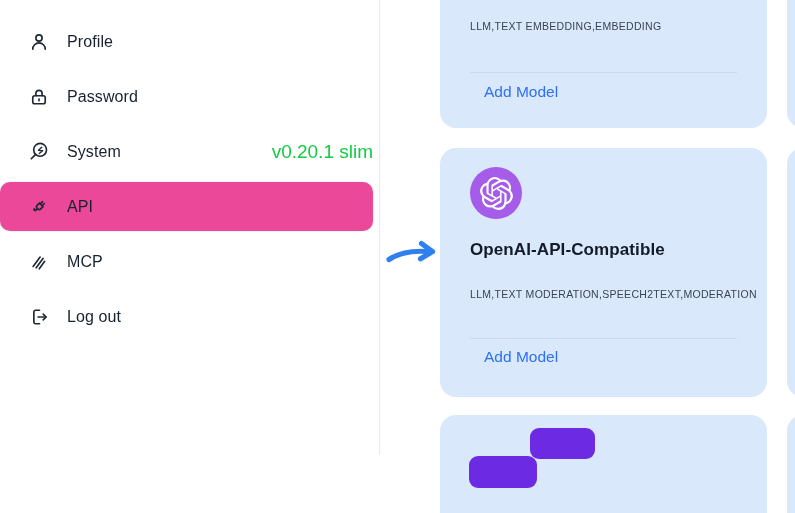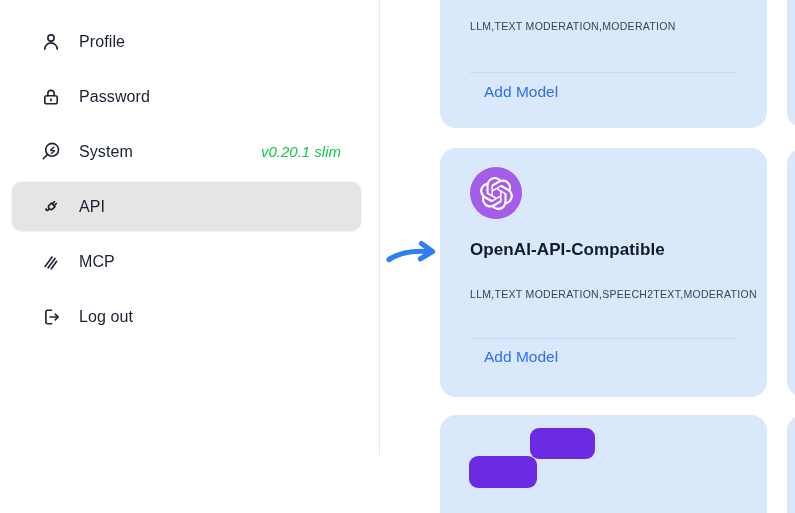--- a/index.html
+++ b/index.html
@@ -5,34 +5,34 @@
   * { margin:0; padding:0; box-sizing:border-box; }
   html,body { width:795px; height:513px; }
   body {
     position:relative; overflow:hidden; background:#ffffff;
     font-family:"Liberation Sans", "DejaVu Sans", sans-serif;
     -webkit-font-smoothing:antialiased;
   }
 
   
   .sidebar { position:absolute; left:0; top:14px; width:373px; }
-  .nav-row { height:55px; padding:3px 12px; }
+  .nav-row { height:55px; padding:3px 0; }
   .nav-link {
     height:100%; width:100%; display:flex; align-items:center;
     padding-left:28px; border-radius:10px; cursor:pointer;
   }
-  .nav-row.subtle .nav-link { background:#e5e5e5; box-shadow:0 0 0 1px #f3f4f6; }
+  .nav-row.subtle .nav-link { background:#ec4899; box-shadow:0 0 0 1px #f3f4f6; }
   .nav-row.active .nav-link { background:#dcebfc; }
   .nav-icon { width:22px; height:22px; display:flex; align-items:center; justify-content:center; flex:0 0 22px; }
   .nav-icon svg { width:22px; height:22px; stroke:#1f2733; stroke-width:1.8; fill:none;
                   stroke-linecap:round; stroke-linejoin:round; }
   .nav-row.active .nav-icon svg { stroke:#2467eb; stroke-width:2; }
   .nav-label { margin-left:17px; font-size:16px; color:#18212f; letter-spacing:.1px; }
   .nav-row.active .nav-label { color:#2467eb; font-weight:500; }
-  .version-badge { margin-left:auto; margin-right:20px; font-size:15px; color:#13cb45;font-style:italic; }
+  .version-badge { margin-left:auto; font-size:19px; color:#13cb45; }
 
   .v-divider { position:absolute; left:379px; top:0; width:1px; height:455px; background:#e7e9ee; }
 
   
   .card { position:absolute; left:440px; width:327px; background:#d9e8fb; border-radius:16px; }
   .card-1 { top:-44px; height:172px; }
   .card-2 { top:148px; height:249px;padding-left:25px; }
   .card-3 { top:415px; height:140px; }
   .card .tags {
     position:absolute; left:30px; font-size:10.5px; letter-spacing:.3px;
@@ -165,21 +165,21 @@
       </div>
     </div>
 
   </aside>
 
   <div class="v-divider"></div>
 
   <main>
 
     <section class="card card-1">
-      <div class="tags">LLM,TEXT MODERATION,MODERATION</div>
+      <div class="tags">LLM,TEXT EMBEDDING,EMBEDDING</div>
       <div class="card-divider"></div>
       <a class="add-model">Add Model</a>
     </section>
 
     <section class="card card-2">
       <div class="logo-circle">
         <svg viewBox="0 0 24 24">
             <path d="M22.2819 9.8211a5.9847 5.9847 0 0 0-.5157-4.9108 6.0462 6.0462 0 0 0-6.5098-2.9A6.0651 6.0651 0 0 0 4.9807 4.1818a5.9847 5.9847 0 0 0-3.9977 2.9 6.0462 6.0462 0 0 0 .7427 7.0966 5.98 5.98 0 0 0 .511 4.9107 6.051 6.051 0 0 0 6.5146 2.9001A5.9847 5.9847 0 0 0 13.2599 24a6.0557 6.0557 0 0 0 5.7718-4.2058 5.9894 5.9894 0 0 0 3.9977-2.9001 6.0557 6.0557 0 0 0-.7475-7.0729zm-9.022 12.6081a4.4755 4.4755 0 0 1-2.8764-1.0408l.1419-.0804 4.7783-2.7582a.7948.7948 0 0 0 .3927-.6813v-6.7369l2.02 1.1686a.071.071 0 0 1 .038.052v5.5826a4.504 4.504 0 0 1-4.4945 4.4944zm-9.6607-4.1254a4.4708 4.4708 0 0 1-.5346-3.0137l.142.0852 4.783 2.7582a.7712.7712 0 0 0 .7806 0l5.8428-3.3685v2.3324a.0804.0804 0 0 1-.0332.0615L9.74 19.9502a4.4992 4.4992 0 0 1-6.1408-1.6464zM2.3408 7.8956a4.485 4.485 0 0 1 2.3655-1.9728V11.6a.7664.7664 0 0 0 .3879.6765l5.8144 3.3543-2.0201 1.1685a.0757.0757 0 0 1-.071 0l-4.8303-2.7865A4.504 4.504 0 0 1 2.3408 7.8956zm16.5963 3.8558L13.1038 8.364 15.1192 7.2a.0757.0757 0 0 1 .071 0l4.8303 2.7913a4.4944 4.4944 0 0 1-.6765 8.1042v-5.6772a.79.79 0 0 0-.407-.667zm2.0107-3.0231l-.142-.0852-4.7735-2.7818a.7759.7759 0 0 0-.7854 0L9.409 9.2297V6.8974a.0662.0662 0 0 1 .0284-.0615l4.8303-2.7866a4.4992 4.4992 0 0 1 6.6802 4.66zM8.3065 12.863l-2.02-1.1638a.0804.0804 0 0 1-.038-.0567V6.0742a4.4992 4.4992 0 0 1 7.3757-3.4537l-.142.0805L8.704 5.459a.7948.7948 0 0 0-.3927.6813zm1.0976-2.3654l2.602-1.4998 2.6069 1.4998v2.9994l-2.5974 1.4997-2.6067-1.4997z"></path>
           </svg>
       </div>

